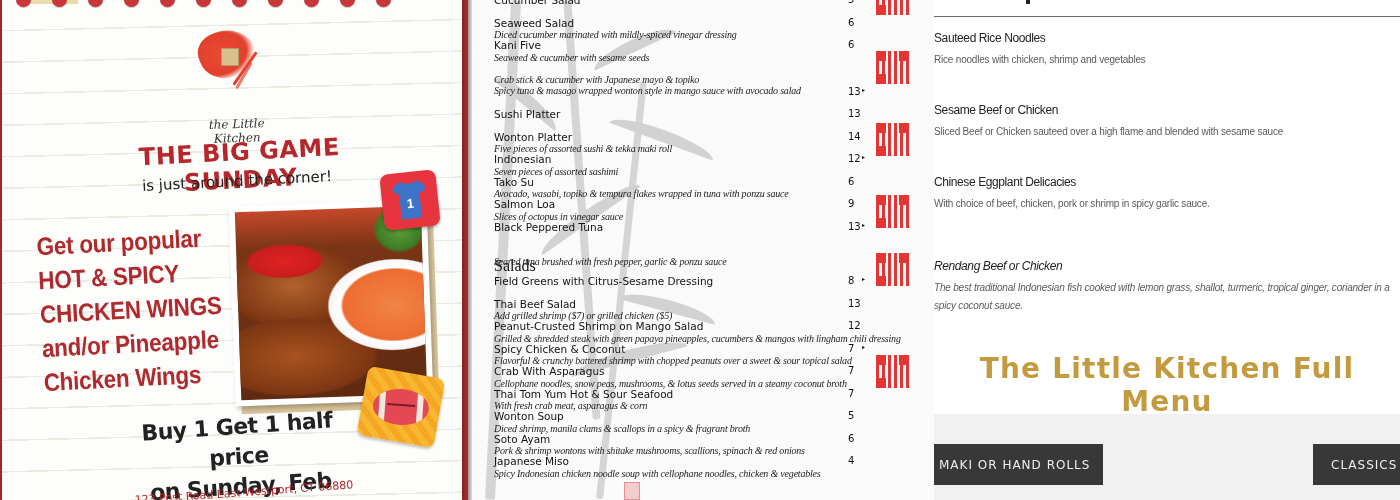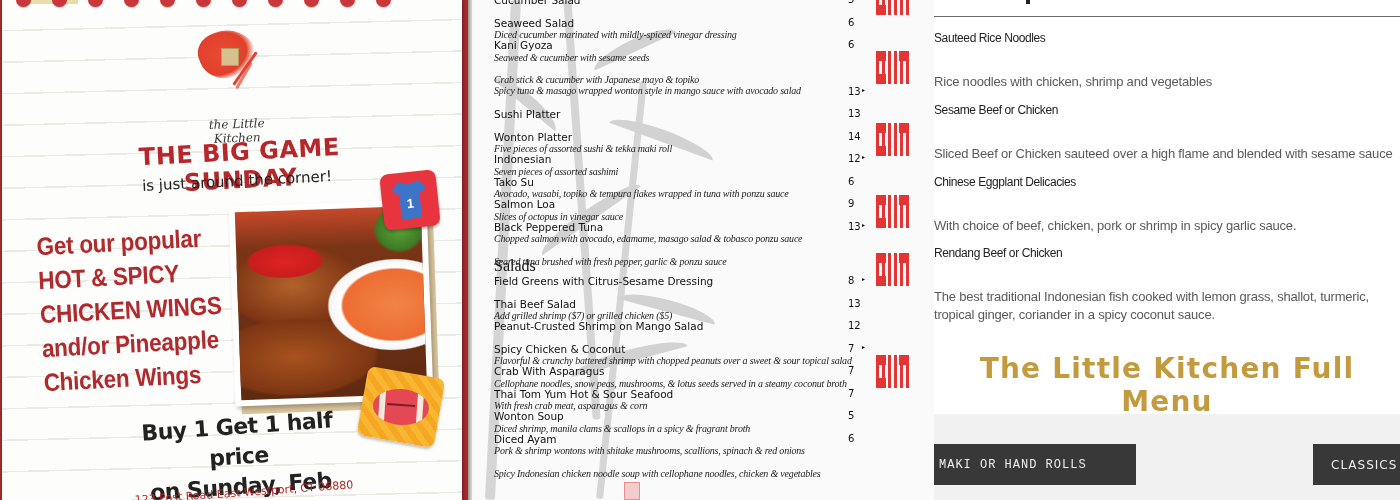--- a/index.html
+++ b/index.html
@@ -96,28 +96,28 @@
       repeating-linear-gradient(0deg, rgba(255,255,255,0.6) 0 3px, transparent 3px 5px);
     outline: 1px solid #fff; opacity: 0.95; }
   .stamp { position: absolute; left: 156px; top: 482px; width: 16px; height: 18px; background: rgba(230,120,120,0.35); border: 1px solid rgba(220,80,80,0.5); }
 
   
   .site { position: absolute; left: 934px; top: 0; width: 466px; height: 500px; background: #fff; overflow: hidden; }
   .site-rule { position: absolute; left: 0; top: 16px; width: 466px; height: 1px; background: #6b6b6b; }
   .site-head-stub { position: absolute; left: 92px; top: 0; width: 4px; height: 4px; background: #222; }
   .dish { position: absolute; left: 0; width: 466px; }
   .dish-name { font-family: "Liberation Sans", sans-serif; font-size: 12px; color: #222; letter-spacing: -0.4px; line-height: 14px; }
-  .dish-desc { font-family: "Liberation Sans", sans-serif; font-size: 13px; color: #5a5a5a; margin-top: 28px; line-height: 18px; letter-spacing: -0.2px; width: 460px; }
+  .dish-desc { font-family: "Liberation Sans", sans-serif; font-size: 10px; color: #5a5a5a; margin-top: 6px; line-height: 18px; letter-spacing: -0.2px; width: 460px; }
   .site-title { position: absolute; left: 0; top: 352px; width: 466px; text-align: center;
     font-family: "DejaVu Sans", sans-serif; font-weight: bold; font-size: 28px; color: #c49a3f; letter-spacing: 1.2px; }
   .tab-band { position: absolute; left: 0; top: 414px; width: 466px; height: 86px; background: #f1f1f1; }
   .cat-btn { position: absolute; top: 30px; height: 41px; background: #383838; color: #eee;
     font-family: "DejaVu Sans", sans-serif; font-size: 12px; letter-spacing: 1px;
     display: flex; align-items: center; padding-left: 5px; white-space: nowrap; cursor: pointer; }
-  .cat-btn.maki { left: 0; width: 202px; font-family: Liberation Mono, monospace; }
+  .cat-btn.maki { left: 0; width: 169px; }
   .cat-btn.classics { left: 379px; width: 100px; padding-left: 18px; }
 </style>
 </head>
 <body>
 
 <section class="flyer">
   <div class="flyer-paper">
     <div class="tape"></div>
     <div class="pin-row">
       <div class="pin"></div>
@@ -193,21 +193,21 @@
       <span class="mi-desc">Diced cucumber marinated with mildly-spiced vinegar dressing</span>
       <span class="mi-price">5</span>
       <span class="mi-arrow">▸</span>
     </div>
     <div class="menu-item">
       <span class="mi-name">Seaweed Salad</span>
       <span class="mi-desc">Seaweed &amp; cucumber with sesame seeds</span>
       <span class="mi-price">6</span>
     </div>
     <div class="menu-item">
-      <span class="mi-name">Kani Gyoza</span>
+      <span class="mi-name">Kani Five</span>
       <span class="mi-desc">Crab stick &amp; cucumber with Japanese mayo &amp; topiko</span>
       <span class="mi-price">6</span>
     </div>
     <div class="menu-item">
       <span class="mi-desc">Spicy tuna &amp; masago wrapped wonton style in mango sauce with avocado salad</span>
       <span class="mi-price">13</span>
       <span class="mi-arrow">▸</span>
     </div>
     <div class="menu-item">
       <span class="mi-name">Sushi Platter</span>
@@ -225,39 +225,39 @@
       <span class="mi-price">12</span>
       <span class="mi-arrow">▸</span>
     </div>
     <div class="menu-item">
       <span class="mi-name">Tako Su</span>
       <span class="mi-desc">Slices of octopus in vinegar sauce</span>
       <span class="mi-price">6</span>
     </div>
     <div class="menu-item">
       <span class="mi-name">Salmon Loa</span>
-      <span class="mi-desc">Chopped salmon with avocado, edamame, masago salad &amp; tobasco ponzu sauce</span>
       <span class="mi-price">9</span>
     </div>
     <div class="menu-item">
       <span class="mi-name">Black Peppered Tuna</span>
       <span class="mi-desc">Seared tuna brushed with fresh pepper, garlic &amp; ponzu sauce</span>
       <span class="mi-price">13</span>
       <span class="mi-arrow">▸</span>
     </div>
 
     <div class="menu-section-title">Salads</div>
     <div class="menu-item">
       <span class="mi-name">Field Greens with Citrus-Sesame Dressing</span>
       <span class="mi-desc">Add grilled shrimp ($7) or grilled chicken ($5)</span>
       <span class="mi-price">8</span>
       <span class="mi-arrow">▸</span>
     </div>
     <div class="menu-item">
       <span class="mi-name">Thai Beef Salad</span>
+      <span class="mi-desc">Grilled &amp; shredded steak with green papaya pineapples, cucumbers &amp; mangos with lingham chili dressing</span>
       <span class="mi-price">13</span>
     </div>
     <div class="menu-item">
       <span class="mi-name">Peanut-Crusted Shrimp on Mango Salad</span>
       <span class="mi-desc">Flavorful &amp; crunchy battered shrimp with chopped peanuts over a sweet &amp; sour topical salad</span>
       <span class="mi-price">12</span>
     </div>
 
     <div class="menu-item">
       <span class="mi-name">Spicy Chicken &amp; Coconut</span>
@@ -274,23 +274,28 @@
       <span class="mi-name">Thai Tom Yum Hot &amp; Sour Seafood</span>
       <span class="mi-desc">Diced shrimp, manila clams &amp; scallops in a spicy &amp; fragrant broth</span>
       <span class="mi-price">7</span>
     </div>
     <div class="menu-item">
       <span class="mi-name">Wonton Soup</span>
       <span class="mi-desc">Pork &amp; shrimp wontons with shitake mushrooms, scallions, spinach &amp; red onions</span>
       <span class="mi-price">5</span>
     </div>
     <div class="menu-item">
-      <span class="mi-name">Diced Ayam</span>
+      <span class="mi-name">Soto Ayam</span>
       <span class="mi-desc">Spicy Indonesian chicken noodle soup with cellophane noodles, chicken &amp; vegetables</span>
       <span class="mi-price">6</span>
+    </div>
+    <div class="menu-item">
+      <span class="mi-name">Japanese Miso</span>
+      <span class="mi-desc"></span>
+      <span class="mi-price">4</span>
     </div>
   </div>
 
   <div class="qr" style="left:408px;top:-18px;"></div>
   <div class="qr" style="left:408px;top:51px;"></div>
   <div class="qr" style="left:408px;top:123px;"></div>
   <div class="qr" style="left:408px;top:195px;"></div>
   <div class="qr" style="left:408px;top:253px;"></div>
   <div class="qr" style="left:408px;top:355px;"></div>
   <div class="stamp"></div>
@@ -305,21 +310,21 @@
     <div class="dish-desc">Rice noodles with chicken, shrimp and vegetables</div>
   </div>
   <div class="dish" style="top:103px;">
     <div class="dish-name">Sesame Beef or Chicken</div>
     <div class="dish-desc">Sliced Beef or Chicken sauteed over a high flame and blended with sesame sauce</div>
   </div>
   <div class="dish" style="top:175px;">
     <div class="dish-name">Chinese Eggplant Delicacies</div>
     <div class="dish-desc">With choice of beef, chicken, pork or shrimp in spicy garlic sauce.</div>
   </div>
-  <div class="dish" style="top:246px;">
+  <div class="dish" style="top:259px;font-style:italic;">
     <div class="dish-name">Rendang Beef or Chicken</div>
     <div class="dish-desc">The best traditional Indonesian fish cooked with lemon grass, shallot, turmeric, tropical ginger, coriander in a spicy coconut sauce.</div>
   </div>
 
   <div class="site-title">The Little Kitchen Full Menu</div>
 
   <div class="tab-band">
     <div class="cat-btn maki">MAKI OR HAND ROLLS</div>
     <div class="cat-btn classics">CLASSICS</div>
   </div>

